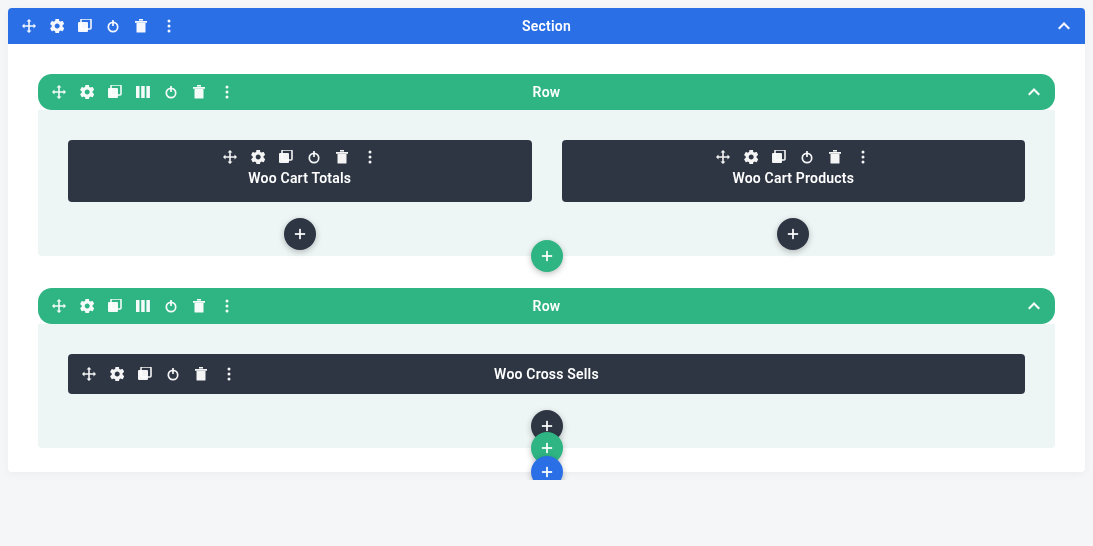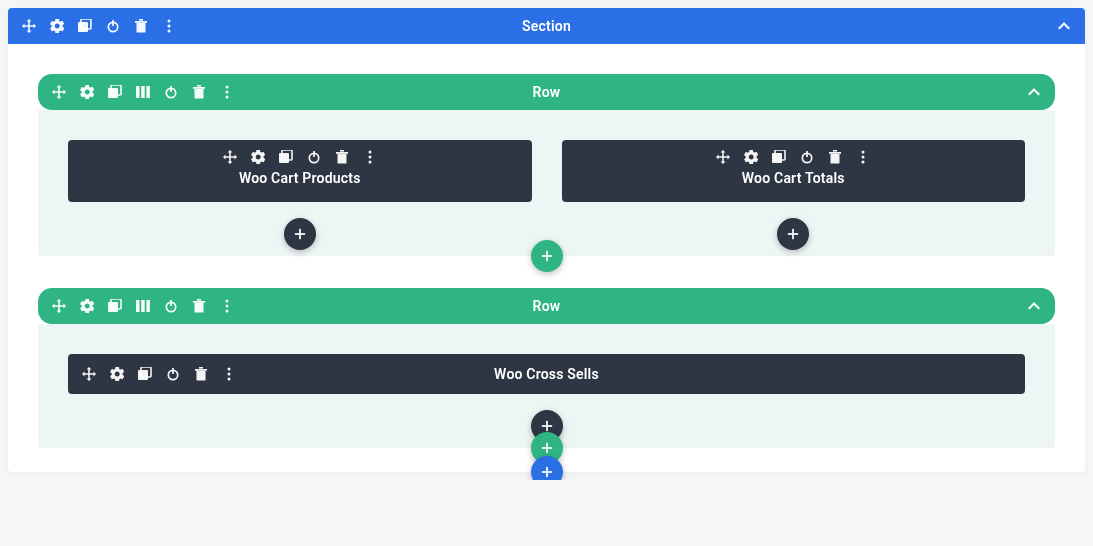--- a/index.html
+++ b/index.html
@@ -266,70 +266,70 @@
                   <svg class="icon" viewBox="0 0 14 14">
                     <use href="#i-trash"></use>
                   </svg>
                 </span>
               <span class="icon-btn">
                   <svg class="icon" viewBox="0 0 14 14">
                     <use href="#i-more"></use>
                   </svg>
                 </span>
             </div>
+            <div class="bar-title">Woo Cart Totals</div>
+          </div>
+          <div class="add-circle add-dark">
+              <svg class="icon" viewBox="0 0 14 14" style="width:12px;height:12px">
+                <use href="#i-plus"></use>
+              </svg>
+            </div>
+        </div>
+        <div class="col">
+          <div class="bar bar-module col-full">
+            <div class="toolbar">
+              <span class="icon-btn">
+                  <svg class="icon" viewBox="0 0 14 14">
+                    <use href="#i-move"></use>
+                  </svg>
+                </span>
+              <span class="icon-btn">
+                  <svg class="icon" viewBox="0 0 14 14">
+                    <use href="#i-settings"></use>
+                  </svg>
+                </span>
+              <span class="icon-btn">
+                  <svg class="icon" viewBox="0 0 14 14">
+                    <use href="#i-dup2"></use>
+                  </svg>
+                </span>
+              <span class="icon-btn">
+                  <svg class="icon" viewBox="0 0 14 14">
+                    <use href="#i-pwr"></use>
+                  </svg>
+                </span>
+              <span class="icon-btn">
+                  <svg class="icon" viewBox="0 0 14 14">
+                    <use href="#i-trash"></use>
+                  </svg>
+                </span>
+              <span class="icon-btn">
+                  <svg class="icon" viewBox="0 0 14 14">
+                    <use href="#i-more"></use>
+                  </svg>
+                </span>
+            </div>
             <div class="bar-title">Woo Cart Products</div>
           </div>
           <div class="add-circle add-dark">
               <svg class="icon" viewBox="0 0 14 14" style="width:12px;height:12px">
                 <use href="#i-plus"></use>
               </svg>
             </div>
         </div>
-        <div class="col">
-          <div class="bar bar-module col-full">
-            <div class="toolbar">
-              <span class="icon-btn">
-                  <svg class="icon" viewBox="0 0 14 14">
-                    <use href="#i-move"></use>
-                  </svg>
-                </span>
-              <span class="icon-btn">
-                  <svg class="icon" viewBox="0 0 14 14">
-                    <use href="#i-settings"></use>
-                  </svg>
-                </span>
-              <span class="icon-btn">
-                  <svg class="icon" viewBox="0 0 14 14">
-                    <use href="#i-dup2"></use>
-                  </svg>
-                </span>
-              <span class="icon-btn">
-                  <svg class="icon" viewBox="0 0 14 14">
-                    <use href="#i-pwr"></use>
-                  </svg>
-                </span>
-              <span class="icon-btn">
-                  <svg class="icon" viewBox="0 0 14 14">
-                    <use href="#i-trash"></use>
-                  </svg>
-                </span>
-              <span class="icon-btn">
-                  <svg class="icon" viewBox="0 0 14 14">
-                    <use href="#i-more"></use>
-                  </svg>
-                </span>
-            </div>
-            <div class="bar-title">Woo Cart Totals</div>
-          </div>
-          <div class="add-circle add-dark">
-              <svg class="icon" viewBox="0 0 14 14" style="width:12px;height:12px">
-                <use href="#i-plus"></use>
-              </svg>
-            </div>
-        </div>
       </div>
     </div>
     <div class="add-circle add-green float-center-bottom add-row-btn" style="margin-top:0">
         <svg class="icon" viewBox="0 0 14 14" style="width:12px;height:12px">
           <use href="#i-plus"></use>
         </svg>
       </div>
   </div>
 
   <div class="row-wrapper">

